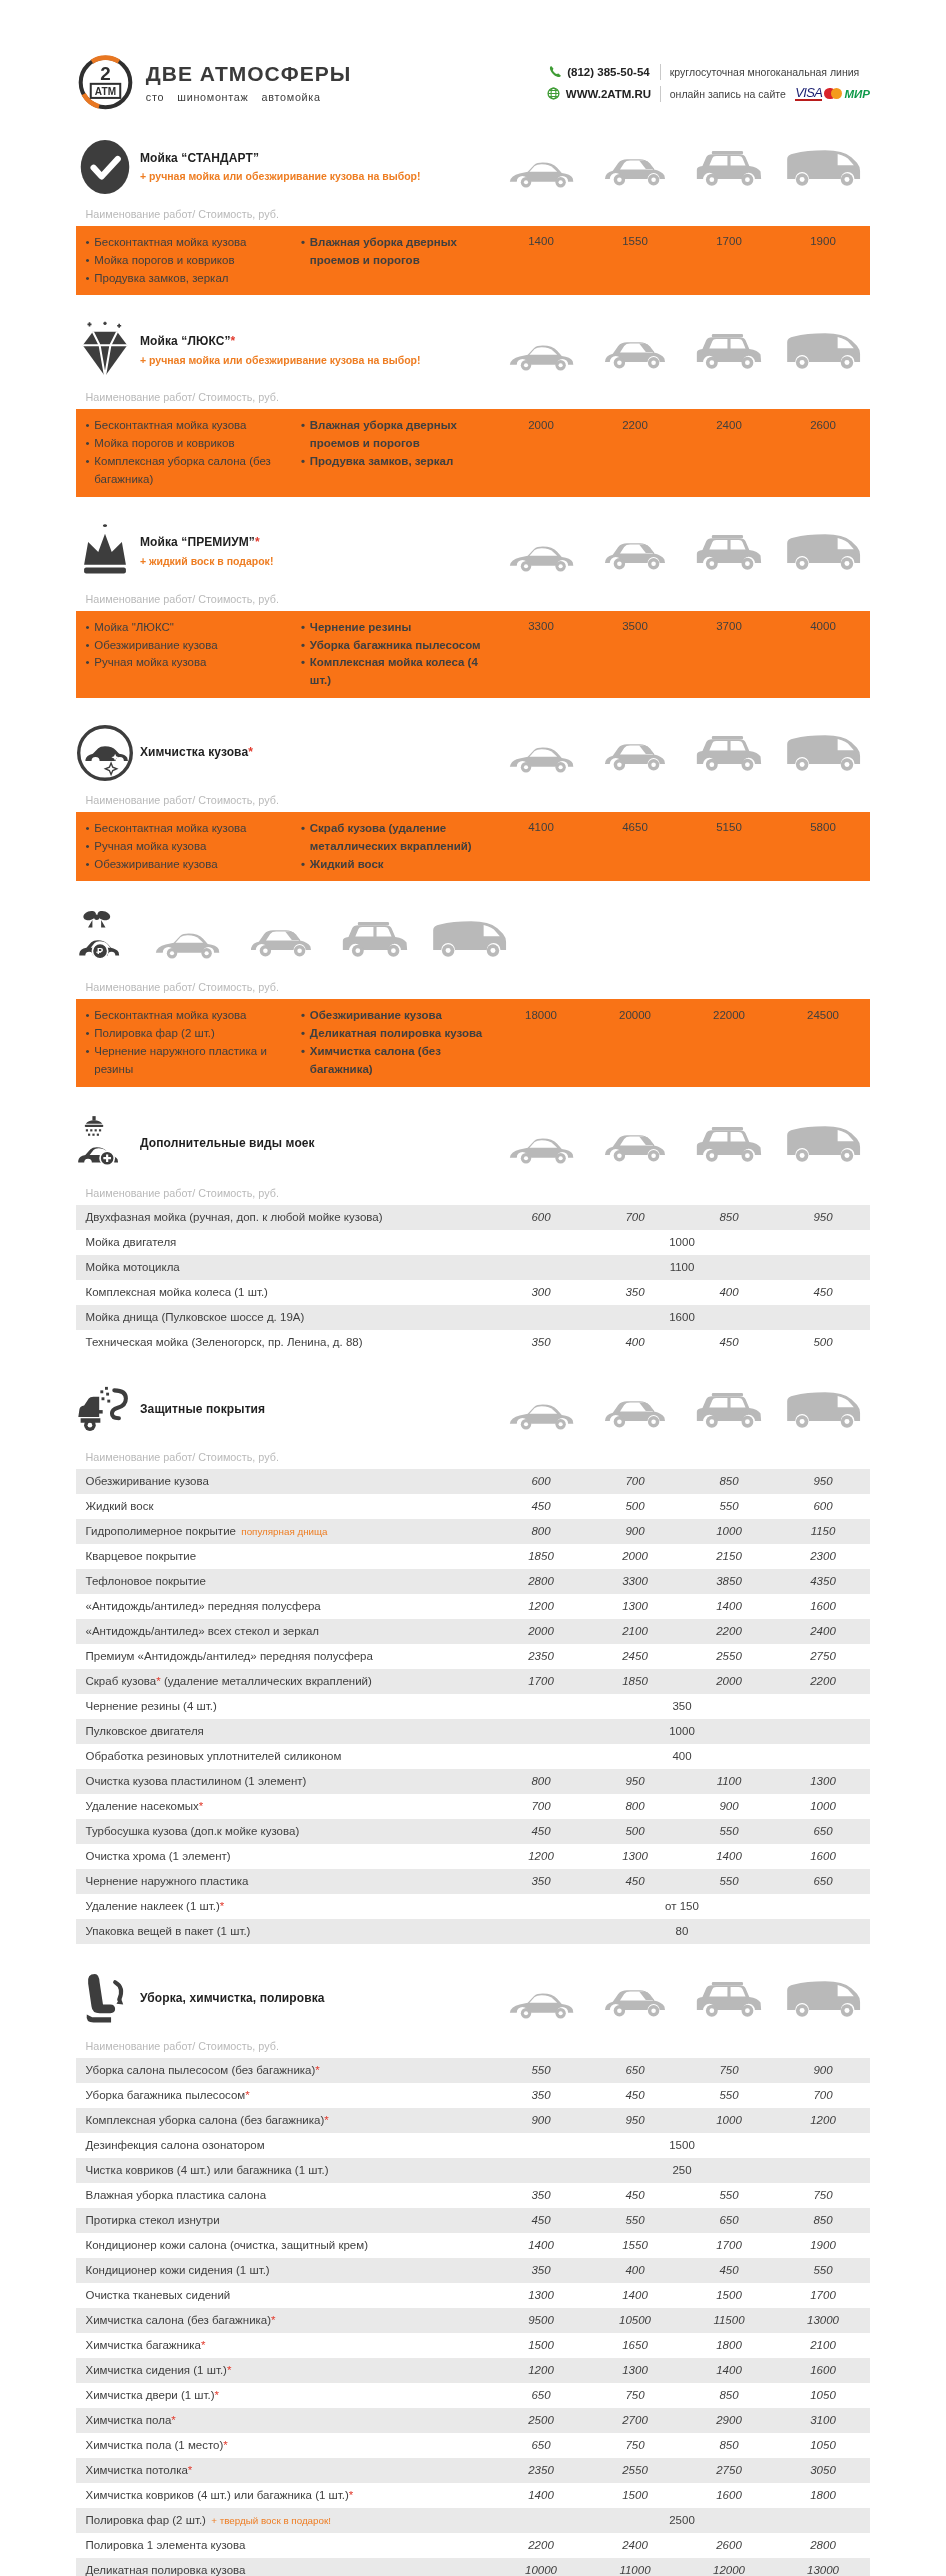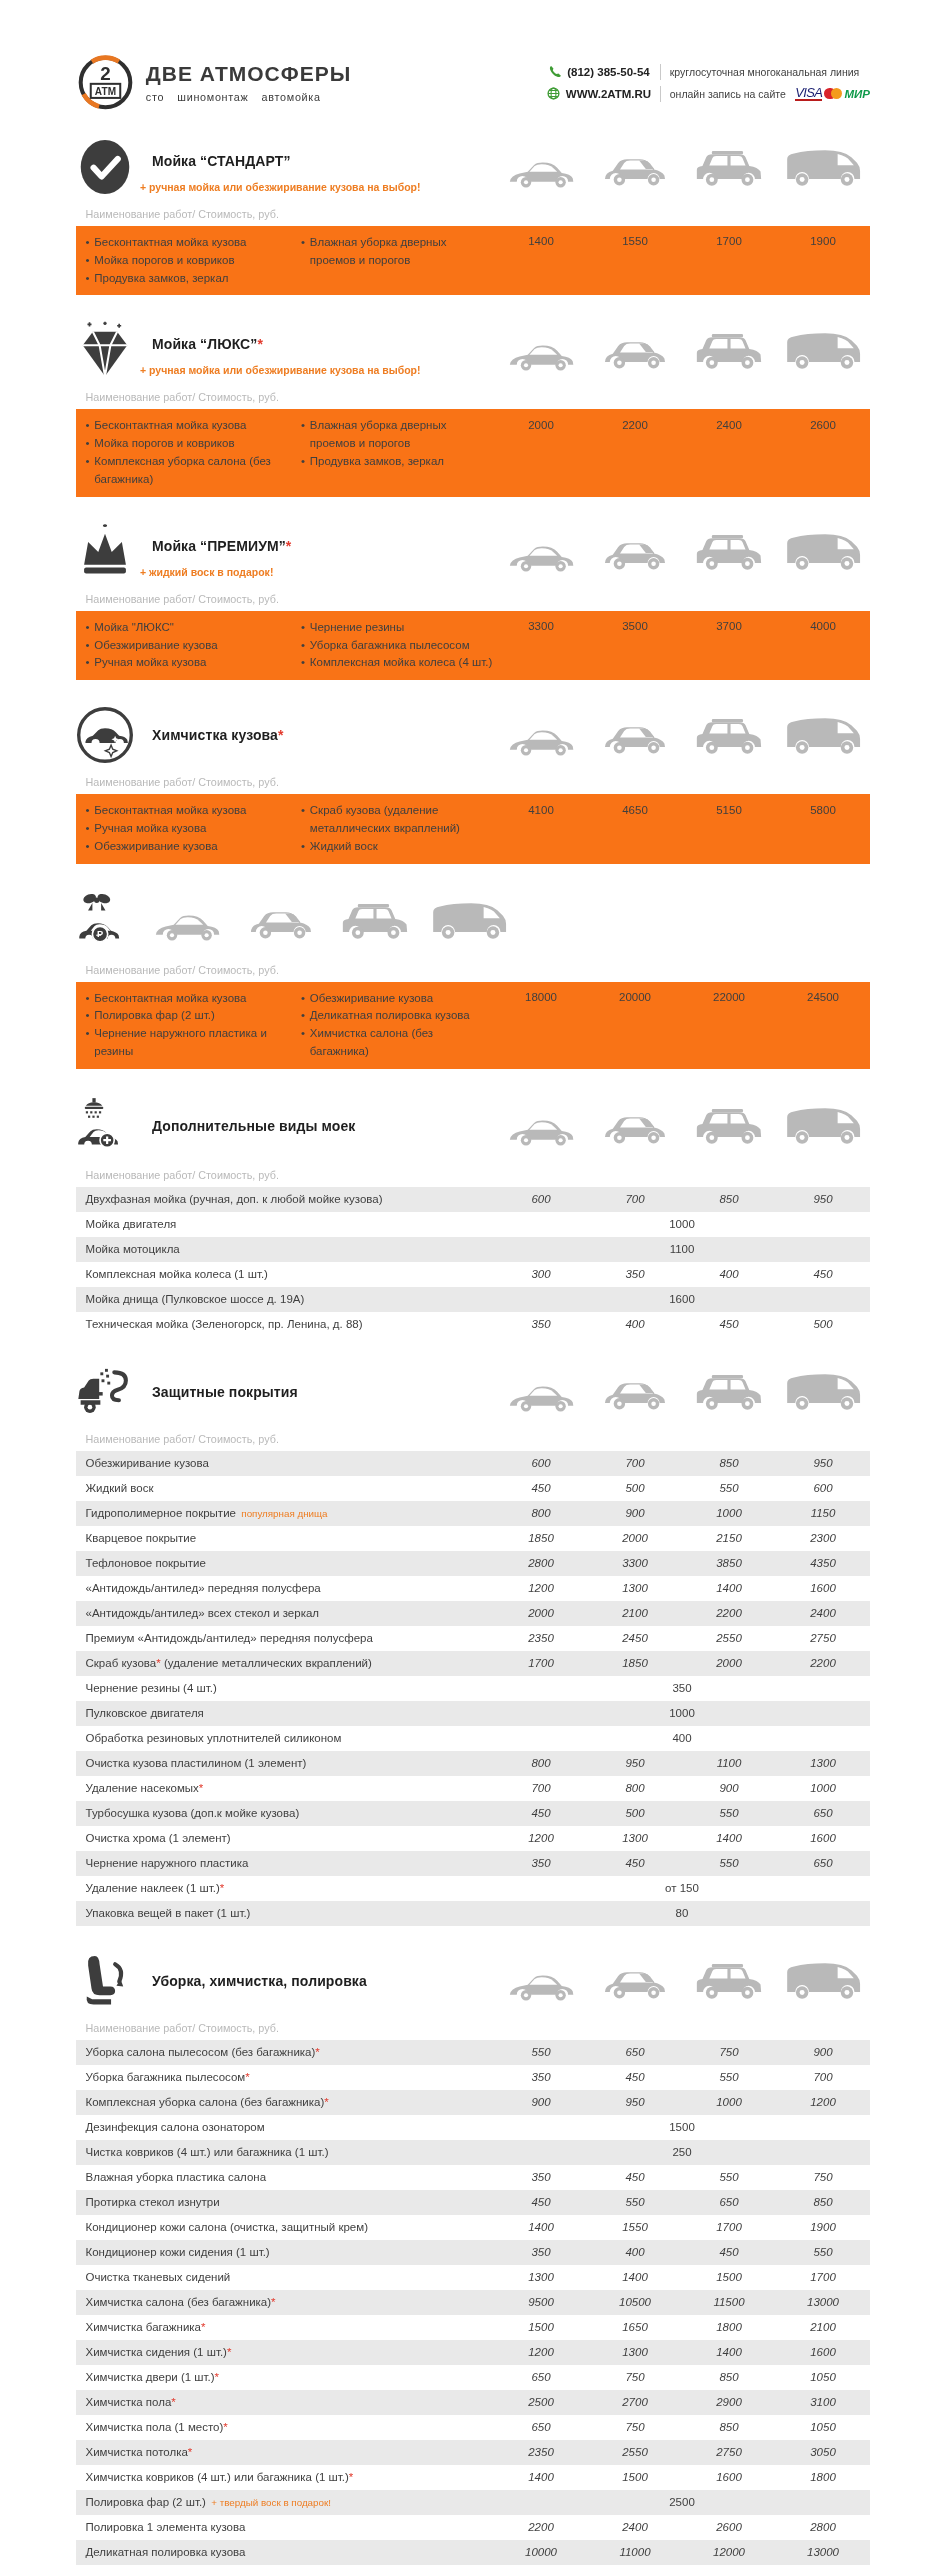--- a/index.html
+++ b/index.html
@@ -21,35 +21,35 @@
   .mc i{width:11.5px;height:11.5px;border-radius:50%;display:inline-block;}
   .mc .mc-red{background:#d9222a;}
   .mc .mc-org{background:#f49b1c;margin-left:-4.7px;opacity=.95;}
   .pay-mir{font-weight:bold;color:#0f9b4a;font-size:11.5px;font-style:italic;}
 
   
   .sec{margin-top:26px;}
   .sec-head{display:flex;align-items:center;min-height:58px;}
   .sec-icon-wrap{flex:0 0 64px;display:flex;align-items:center;}
   .sec-titlebox{flex:1;}
-  .sec-title{margin:12px;font-size:14px;font-weight:bold;color:#1f1f1f;max-width:291px;line-height:1.15;letter-spacing:0.1px;}
+  .sec-title{margin:0;font-size:12px;font-weight:bold;color:#1f1f1f;max-width:291px;line-height:1.15;letter-spacing:0.1px;}
   .star{color:#e23b2e;}
   .sec-sub{color:#ee7d22;font-weight:bold;font-size:10.5px;margin-top:4.7px;}
   .sec-cars{width:376px;display:grid;grid-template-columns:repeat(4,1fr);align-items:end;justify-items:center;}
   .car{fill:#b9b9b9;}
   .car-sedan{width:70px;height:30px;}
   .car-crossover{width:66px;height:37px;}
   .car-suv{width:72px;height:39px;}
   .car-van{width:78px;height:43px;}
   .tbl-label{color:#b9b9b9;font-size:10.8px;margin:12px 0 6px 9.5px;}
 
   .bullet-table{background:#f97316;display:flex;padding:8px 0;}
   .bt-cols{flex:1;display:flex;}
   ul.bt-col{list-style:none;margin:0;padding:0 0 0 9.5px;width:206px;}
-  ul.bt-col:last-child{width:auto;flex:1;}
+  ul.bt-col:last-child{width:auto;flex:1;font-weight:bold;}
   ul.bt-col li{position:relative;padding-left:8.8px;font-size:11.5px;line-height:1.55;color:#3f3f3f;max-width:183px;}
   ul.bt-col li::before{content:"\2022";position:absolute;left:0;top:0;color:#3f3f3f;}
   .bt-prices{width:376px;display:grid;grid-template-columns:repeat(4,1fr);align-content:start;}
   .bt-prices .price{text-align:center;font-size:11.5px;padding-top:1.4px;}
 
   .rows{margin-top:0;}
   .row{display:flex;align-items:center;min-height:25px;font-size:11.5px;}
   .rows .row:nth-child(odd){background:#e9e9e9;}
   .row-name{flex:1;padding:4px 0 4px 9.5px;line-height:1.3;}
   .row-note{color:#ee7d22;font-size:9.8px;margin-left:5.4px;}

